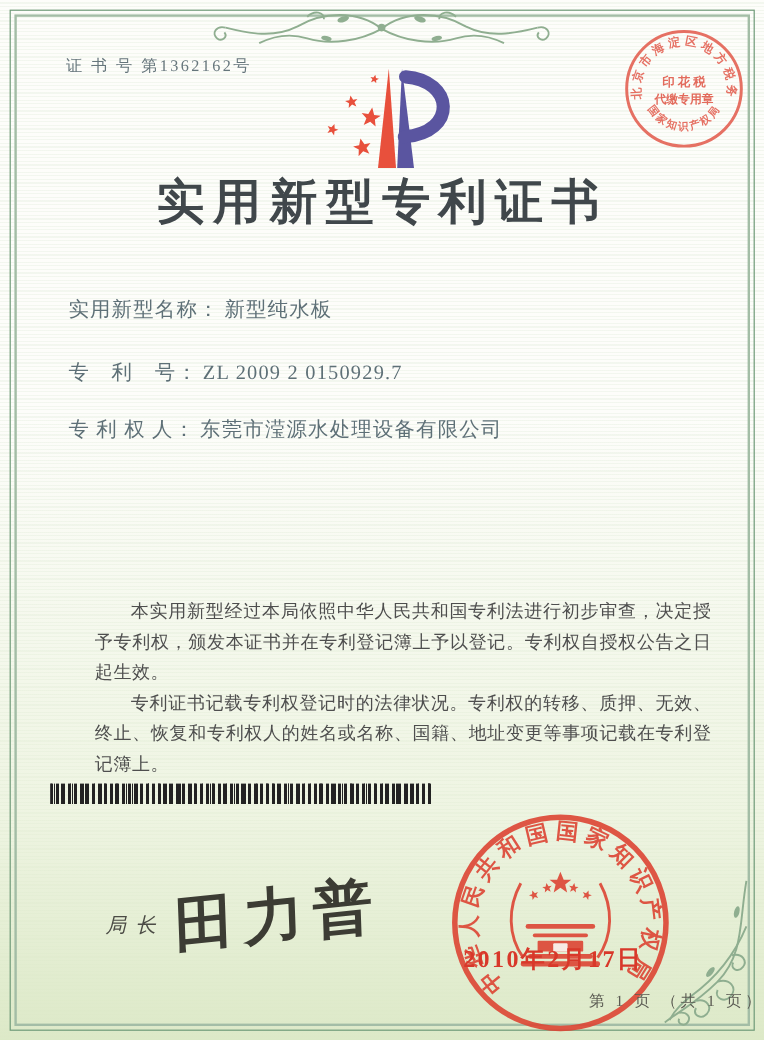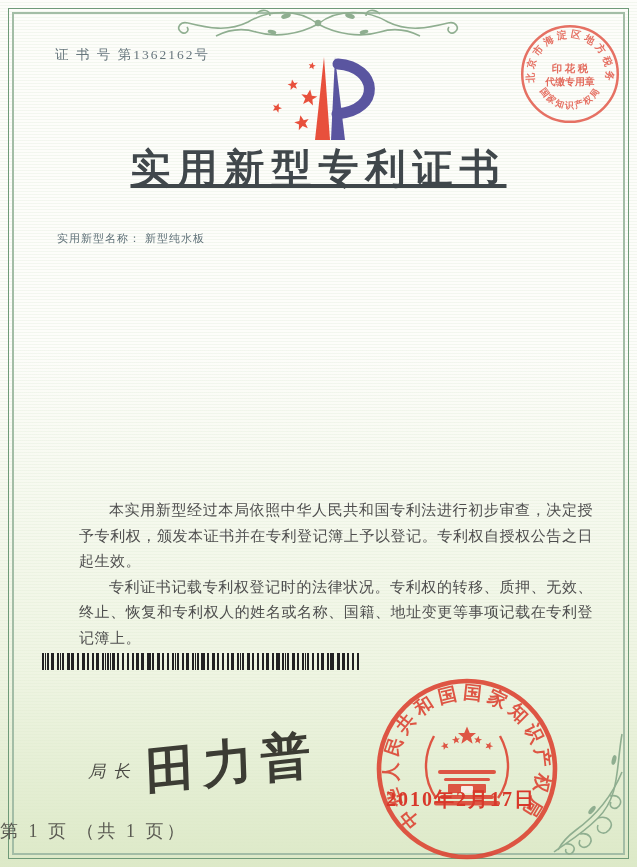--- a/index.html
+++ b/index.html
@@ -8,38 +8,38 @@
     background:
       linear-gradient(to bottom, rgba(236,243,226,0) 0%, rgba(236,243,226,0) 40%, rgba(226,237,206,.55) 78%, rgba(219,232,197,.95) 100%),
       repeating-linear-gradient(0deg, rgba(150,190,140,.10) 0 1px, rgba(255,255,255,0) 1px 3px),
       #fdfdfa;
     font-family:"Liberation Serif","DejaVu Serif",serif;
   }
   .border-outer{position:absolute;inset:8px;border:1px solid #6f9a78;pointer-events:none;}
   .border-inner{position:absolute;inset:12px;border:2px solid #a3bda6;pointer-events:none;}
   .cert-number{position:absolute;left:55px;top:46px;font-size:13.5px;color:#66767c;letter-spacing:2px;}
   .logo{position:absolute;left:248px;top:54px;}
-  .title{position:absolute;left:0;right:0;top:141px;text-align:center;font-size:40px;font-weight:bold;color:#40474b;letter-spacing:7px;text-decoration:underline;}
+  .title{position:absolute;left:0;right:0;top:141px;text-align:center;font-size:40px;font-weight:bold;color:#40474b;letter-spacing:7px;}
   .fields{position:absolute;left:57px;top:226px;right:36px;}
-  .field-row{font-size:11px;color:#5e7077;line-height:24px;margin-bottom:23px;letter-spacing:1px;}
+  .field-row{font-size:17px;color:#5e7077;line-height:24px;margin-bottom:23px;letter-spacing:1px;margin-top:20px;}
   .field-row .lab{margin-right:4px;}
   .body-text{position:absolute;left:47px;right:44px;top:498px;margin-left:32px;}
   .body-text p{margin:0;font-size:15px;line-height:25.5px;color:#4e4e4e;text-indent:2em;text-align:justify;letter-spacing:.5px;}
   .barcode{position:absolute;left:42px;top:653px;width:318px;height:17px;
     background:
       repeating-linear-gradient(90deg,#222 0 2px,transparent 2px 5px),
       repeating-linear-gradient(90deg,#222 0 1px,transparent 1px 9px),
       repeating-linear-gradient(90deg,transparent 0 3px,#222 3px 4px,transparent 4px 13px);
   }
   .sig-title{position:absolute;left:88px;top:760px;font-size:17px;color:#4b4b45;letter-spacing:8px;font-style:italic;}
   .sig-svg{position:absolute;left:138px;top:720px;}
   .seal-big{position:absolute;left:372px;top:674px;opacity:.9;}
   .seal-date{position:absolute;left:386px;top:786px;font-size:20px;color:#d8382a;letter-spacing:2px;z-index:3;font-weight:bold;}
   .stamp-tax{position:absolute;left:516px;top:20px;opacity:.85;}
-  .footer{position:absolute;left:0;right:0;bottom:24px;text-align:left;font-size:18px;color:#5a5a52;letter-spacing:3px;}
+  .footer{position:absolute;left:0;right:0;bottom:24px;text-align:right;font-size:13px;color:#5a5a52;letter-spacing:3px;}
   .flourish-top{position:absolute;left:146px;top:4px;}
   .flourish-corner{position:absolute;right:9px;bottom:9px;}
 </style>
 </head>
 <body>
 
 <div class="page">
 
   <div class="border-outer"></div>
   <div class="border-inner"></div>
@@ -114,20 +114,26 @@
     </g>
     <path d="M90,10 C130,13 134,56 89,60" fill="none" stroke="#5a55a0" stroke-width="11" stroke-linecap="round"></path>
   </svg>
 
   <div class="title">实用新型专利证书</div>
 
   <div class="fields">
     <div class="field-row" style="margin-bottom:29px;">
       <span class="lab">实用新型名称：</span><span>新型纯水板</span>
     </div>
+    <div class="field-row">
+      <span class="lab">专　利　号：</span><span>ZL 2009 2 0150929.7</span>
+    </div>
+    <div class="field-row">
+      <span class="lab">专 利 权 人：</span><span>东莞市滢源水处理设备有限公司</span>
+    </div>
   </div>
 
   <div class="body-text">
     <p>本实用新型经过本局依照中华人民共和国专利法进行初步审查，决定授予专利权，颁发本证书并在专利登记簿上予以登记。专利权自授权公告之日起生效。</p>
     <p>专利证书记载专利权登记时的法律状况。专利权的转移、质押、无效、终止、恢复和专利权人的姓名或名称、国籍、地址变更等事项记载在专利登记簿上。</p>
   </div>
 
   <div class="barcode"></div>
 
   <div class="sig-title">局长</div>

